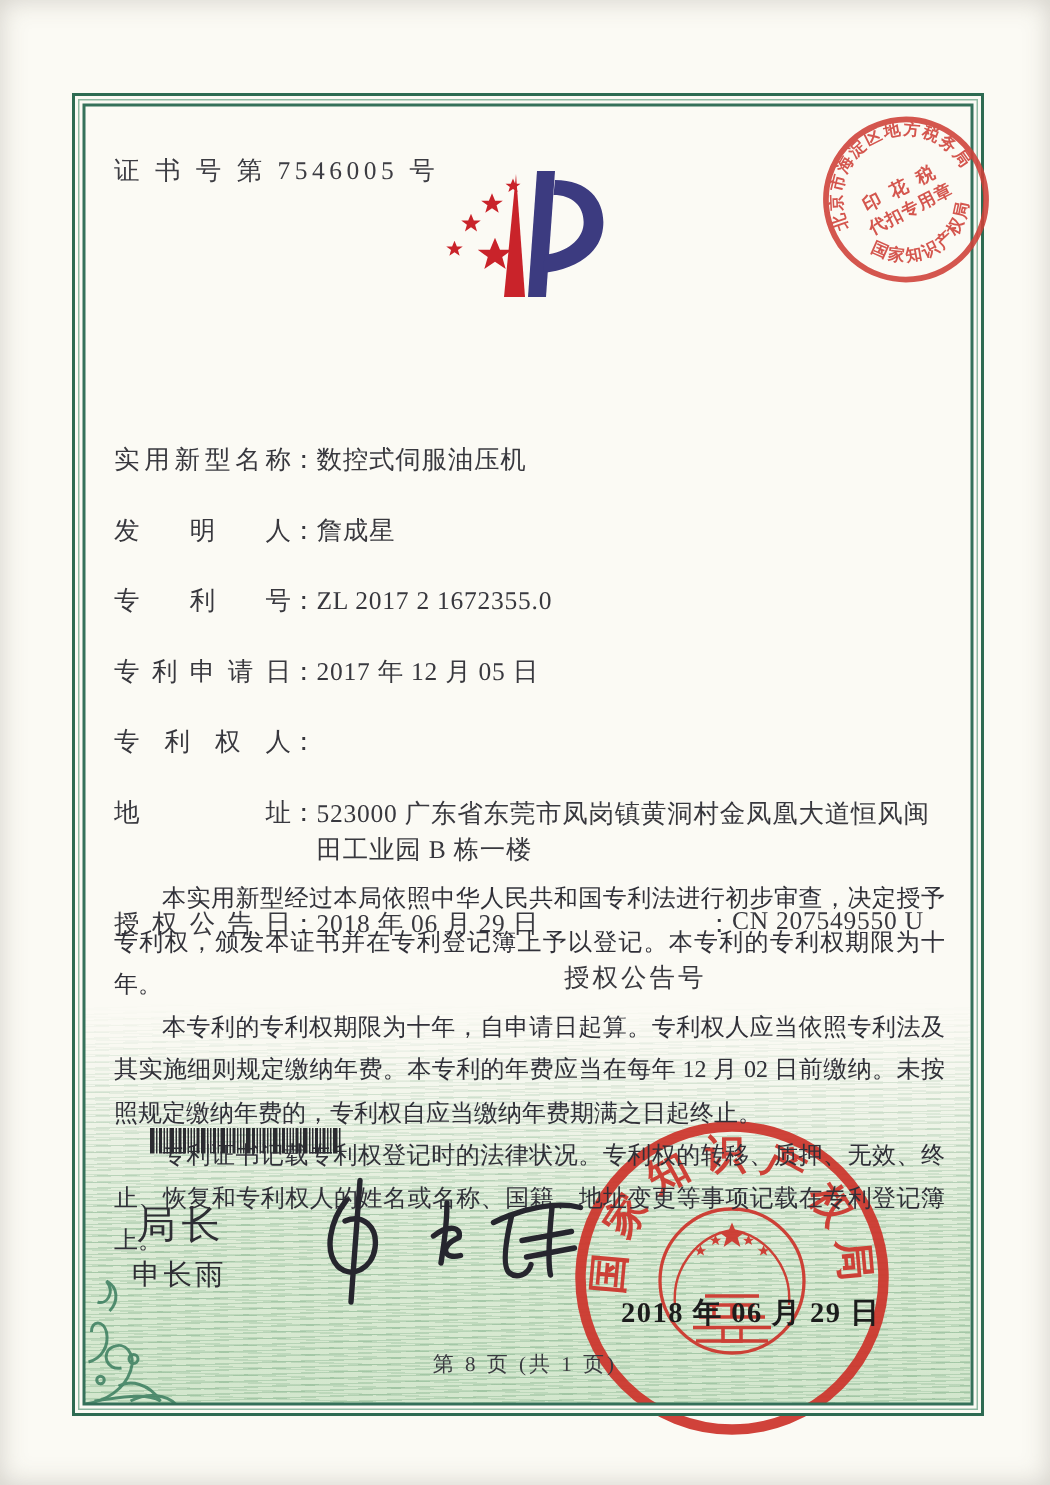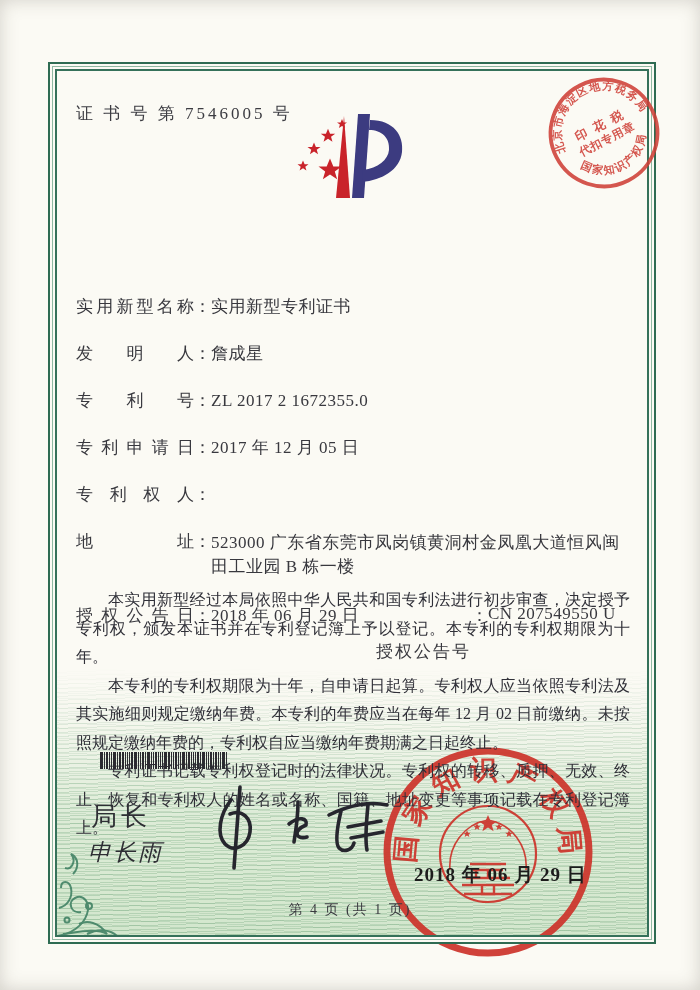--- a/index.html
+++ b/index.html
@@ -51,21 +51,21 @@
   .grant-right{display:flex;}
   .grant-right .f-label2{letter-spacing:2px;margin-top:36px;}
   .paras{
     position:absolute;left:76px;right:70px;top:586px;z-index:3;
     font-size:16px;line-height:28.5px;color:#303038;text-align:justify;
   }
   .paras p{margin:0;text-indent:2em;}
   .barcode{position:absolute;left:100px;top:752px;z-index:3;display:flex;align-items:stretch;height:17px;}
   .barcode i{display:block;background:#2b2b30;margin-right:1px;}
   .sig-title{position:absolute;left:91px;top:799px;z-index:3;font-size:26px;color:#2e2e34;letter-spacing:4px;}
-  .sig-name{position:absolute;left:88px;top:837px;z-index:3;font-size:23px;color:#2e2e34;letter-spacing:2px;font-style:italic;}
+  .sig-name{position:absolute;left:88px;top:837px;z-index:3;font-size:19px;color:#2e2e34;letter-spacing:2px;}
   .sig-script{position:absolute;left:205px;top:782px;z-index:3;}
   .seal{position:absolute;left:378px;top:742px;z-index:2;opacity:.93;}
   .seal-date{
     position:absolute;left:414px;top:862px;z-index:4;
     font-size:19px;font-weight:700;color:#1c1c1c;letter-spacing:1px;
   }
   .corner-stamp{
     position:absolute;left:543px;top:72px;z-index:7;
     transform:rotate(-27deg);opacity:.88;
   }
@@ -111,21 +111,21 @@
       <path d="M80,6 L74,90 L86,90 L92,6 Z"></path>
       <path d="M92,12 C116,12 126,28 124,44 C122,62 104,72 84,74 L85,62 C100,60 110,52 111,42 C112,30 104,22 91,22 Z"></path>
     </g>
   </svg>
 
 
   <div class="fields">
     <div class="f-row">
       <span class="f-label">实用新型名称</span>
         <span class="f-colon">：</span>
-      <span class="f-value">实用新型专利证书</span>
+      <span class="f-value">数控式伺服油压机</span>
     </div>
     <div class="f-row">
       <span class="f-label">发明人</span>
         <span class="f-colon">：</span>
       <span class="f-value">詹成星</span>
     </div>
     <div class="f-row">
       <span class="f-label">专利号</span>
         <span class="f-colon">：</span>
       <span class="f-value">ZL 2017 2 1672355.0</span>
@@ -270,15 +270,15 @@
     <text font-size="14.5" font-weight="700" fill="#cf4038" letter-spacing="1.5" font-family="'Liberation Serif',serif">
       <textPath href="#stampTop" startOffset="50%" text-anchor="middle">北京市海淀区地方税务局</textPath>
     </text>
     <text x="80" y="74" text-anchor="middle" font-size="16" font-weight="700" fill="#cf4038" letter-spacing="3">印 花 税</text>
     <text x="80" y="94" text-anchor="middle" font-size="15" font-weight="700" fill="#cf4038" letter-spacing="1">代扣专用章</text>
     <text font-size="14.5" font-weight="700" fill="#cf4038" letter-spacing="2" font-family="'Liberation Serif',serif">
       <textPath href="#stampBottom" startOffset="50%" text-anchor="middle">国家知识产权局</textPath>
     </text>
   </svg>
 
-  <div class="footer">第 4 页 (共 1 页)</div>
+  <div class="footer">第 8 页 (共 1 页)</div>
 
 </div>
 
 </body></html>

